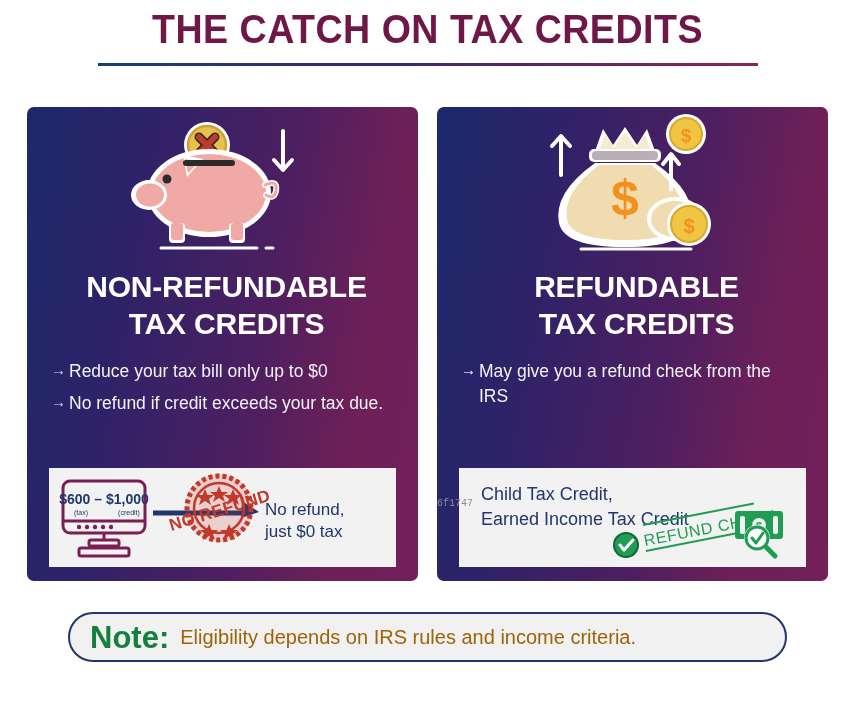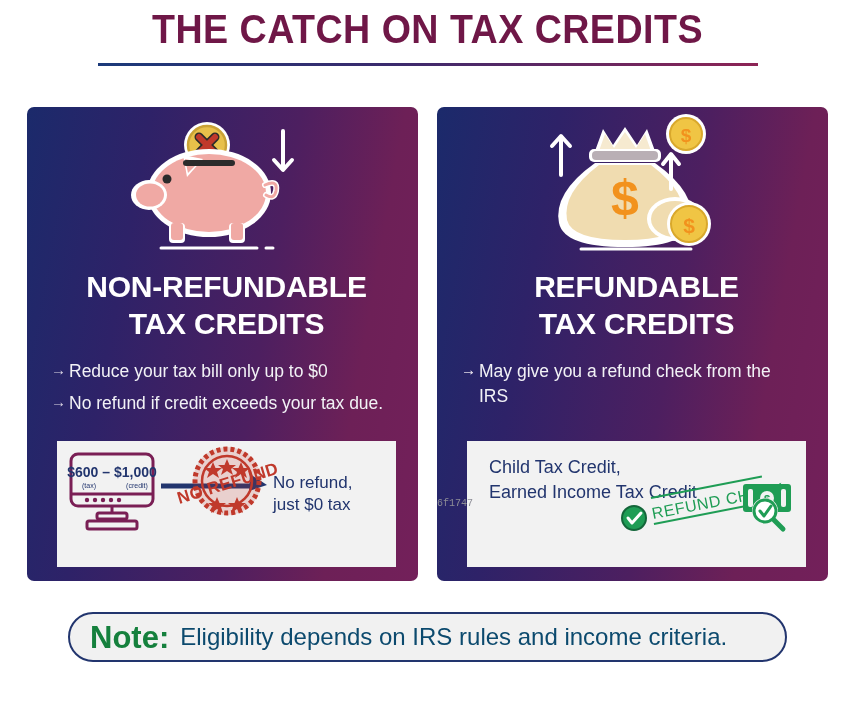--- a/index.html
+++ b/index.html
@@ -97,24 +97,24 @@
     position: absolute;
     left: 0;
     top: 0;
     font-size: 15px;
     color: #dcd7e4;
   }
 
   
   .panel {
     position: absolute;
-    left: 30px;
+    left: 22px;
     right: 22px;
     bottom: 14px;
-    height: 126px;
+    height: 99px;
     background: #f2f2f2;
     overflow: hidden;
   }
   .panel svg { display: block; }
 
   
   .artifact {
     position: absolute;
     left: 437px;
     top: 498px;
@@ -140,22 +140,22 @@
     padding-left: 20px;
   }
   .note-label {
     color: #15803d;
     font-size: 31px;
     font-weight: bold;
     margin-right: 11px;
     line-height: 1;
   }
   .note-text {
-    color: #0c4a6e;
-    font-size: 24px;
+    color: #a16207;
+    font-size: 20px;
     line-height: 1;
   }
 </style>
 </head>
 <body>
 
 <div class="title-wrap">
   <div class="main-title">THE CATCH ON TAX CREDITS</div>
   <div class="title-rule"></div>
 </div>

